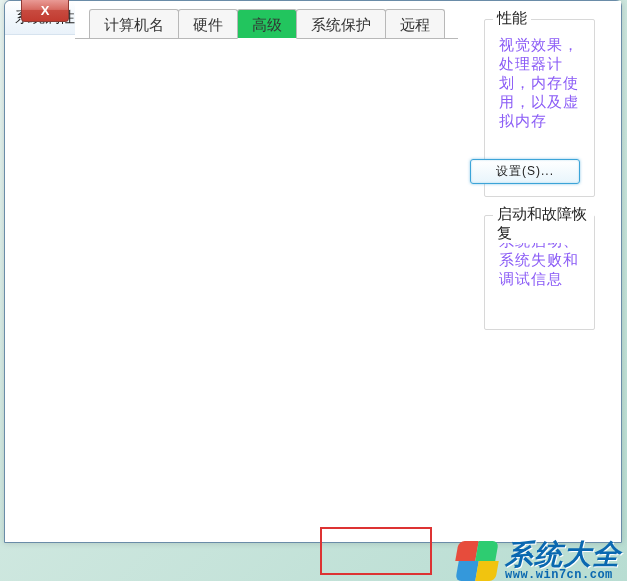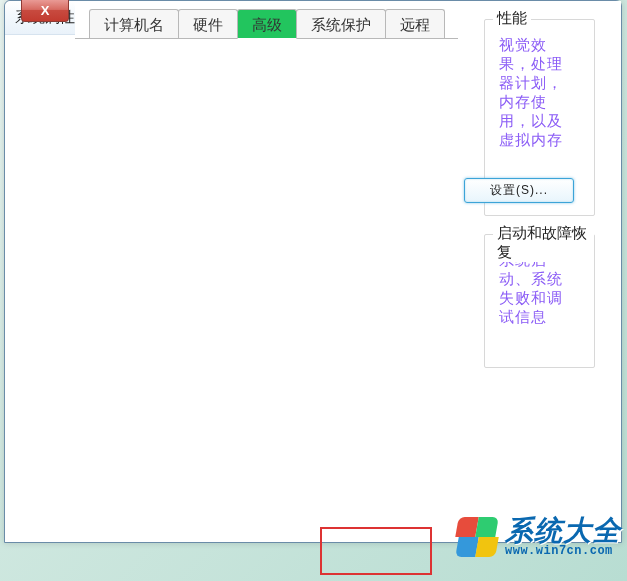--- a/index.html
+++ b/index.html
@@ -101,21 +101,21 @@
     font-size: 16px;
     color: #222;
     margin-bottom: 18px;
     letter-spacing: 1px;
   }
 
   .groupbox {
     border: 1px solid #d8d8d8;
     border-radius: 2px;
     margin-bottom: 18px;
-    padding: 10px 20px 12px 14px;
+    padding: 10px 14px 12px 14px;
     position: relative;
   }
   .groupbox-title {
     position: absolute;
     top: -11px;
     left: 8px;
     background: #fff;
     padding: 0 4px;
     font-size: 15px;
     color: #222;
@@ -146,21 +146,21 @@
   .settings-btn.highlight {
     border: 1px solid #3ca4d8;
     box-shadow: 0 0 3px rgba(60,164,216,0.6), inset 0 0 2px rgba(60,164,216,0.4);
     background: linear-gradient(to bottom, #ffffff, #e8f5fc);
   }
 
   
   .watermark {
     position: absolute;
     right: 6px;
-    bottom: 24px;
+    bottom: 0;
     display: flex;
     align-items: center;
     gap: 6px;
     pointer-events: none;
   }
   .wm-flag {
     width: 42px;
     height: 40px;
     position: relative;
   }

